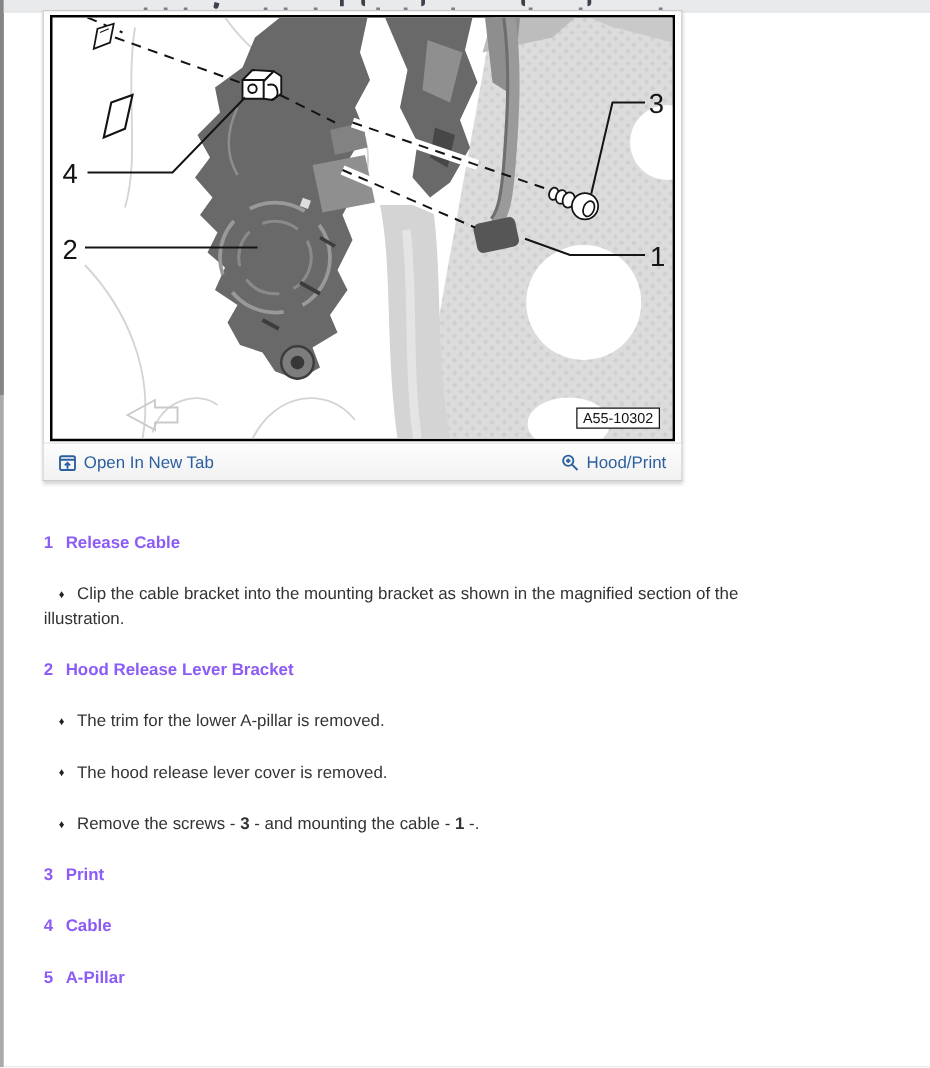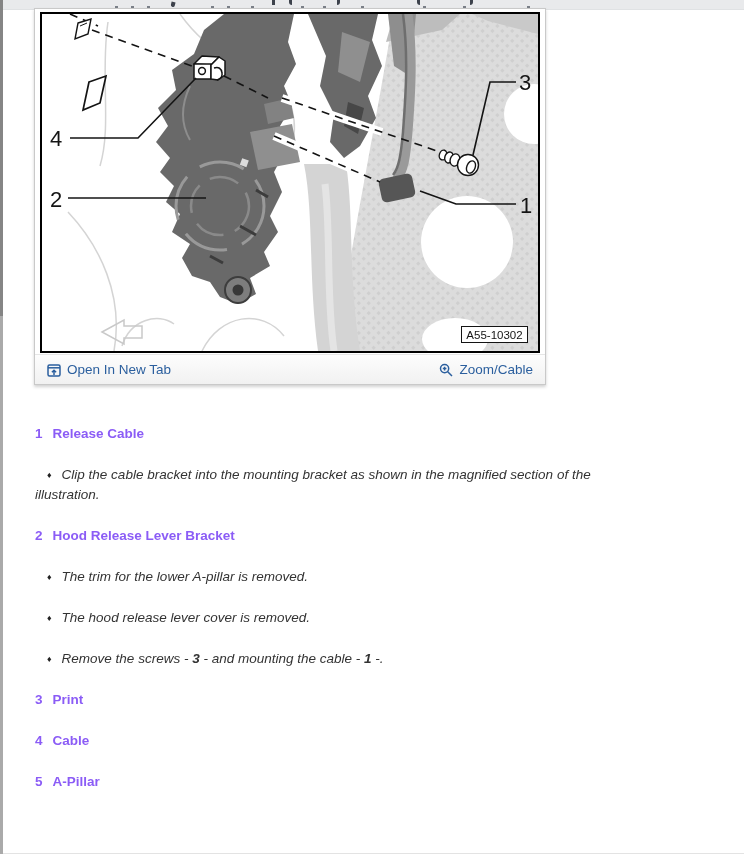--- a/index.html
+++ b/index.html
@@ -21,21 +21,21 @@
   .figure-toolbar{height:29px;display:flex;justify-content:space-between;align-items:center;
                   padding:0 12px;background:linear-gradient(#fdfdfd,#f1f1f1);
                   border-top:1px solid #e6e6e6;margin-top:1px;}
   .tb-link{display:flex;align-items:center;gap:6px;color:#2b5f9e;font-size:13.5px;
            text-decoration:none;cursor:pointer;}
   .tb-link svg{display:block;}
   
   .content{position:absolute;left:35px;top:424px;width:604px;font-size:13.5px;line-height:20px;}
   .lg-h{font-weight:bold;margin:0 0 21px 0;color:#8b5cf6;}
   .lg-h .num{margin-right:10px;}
-  .lg-b{margin:0 0 21px 0;text-indent:12px;color:#333;font-style:italic;}
+  .lg-b{margin:0 0 21px 0;text-indent:12px;color:#333;}
   .lg-b .d{font-size:9px;margin-right:10px;vertical-align:1px;color:#222;}
   .lg-b b{font-weight:bold;}
   .bottom-edge{position:absolute;left:3px;bottom:0;width:741px;height:1px;background:#e3e3e3;}
 </style>
 </head>
 <body>
 
 <div class="screen">
 
   <div class="left-track">
@@ -188,21 +188,21 @@
         <span>Open In New Tab</span>
       </a>
       <a class="tb-link">
         <svg width="14" height="14" viewBox="0 0 14 14">
           <g fill="none" stroke="#2b5f9e" stroke-width="1.5">
             <circle cx="5.6" cy="5.6" r="4.1"></circle>
             <path d="M8.7 8.7 L13 13"></path>
             <path d="M5.6 3.8v3.6 M3.8 5.6h3.6"></path>
           </g>
         </svg>
-        <span>Zoom/Cable</span>
+        <span>Hood/Print</span>
       </a>
     </div>
   </div>
 
   <div class="content">
 
     <div class="lg-h">
       <span class="num">1</span><span>Release Cable</span>
     </div>
     <p class="lg-b">

